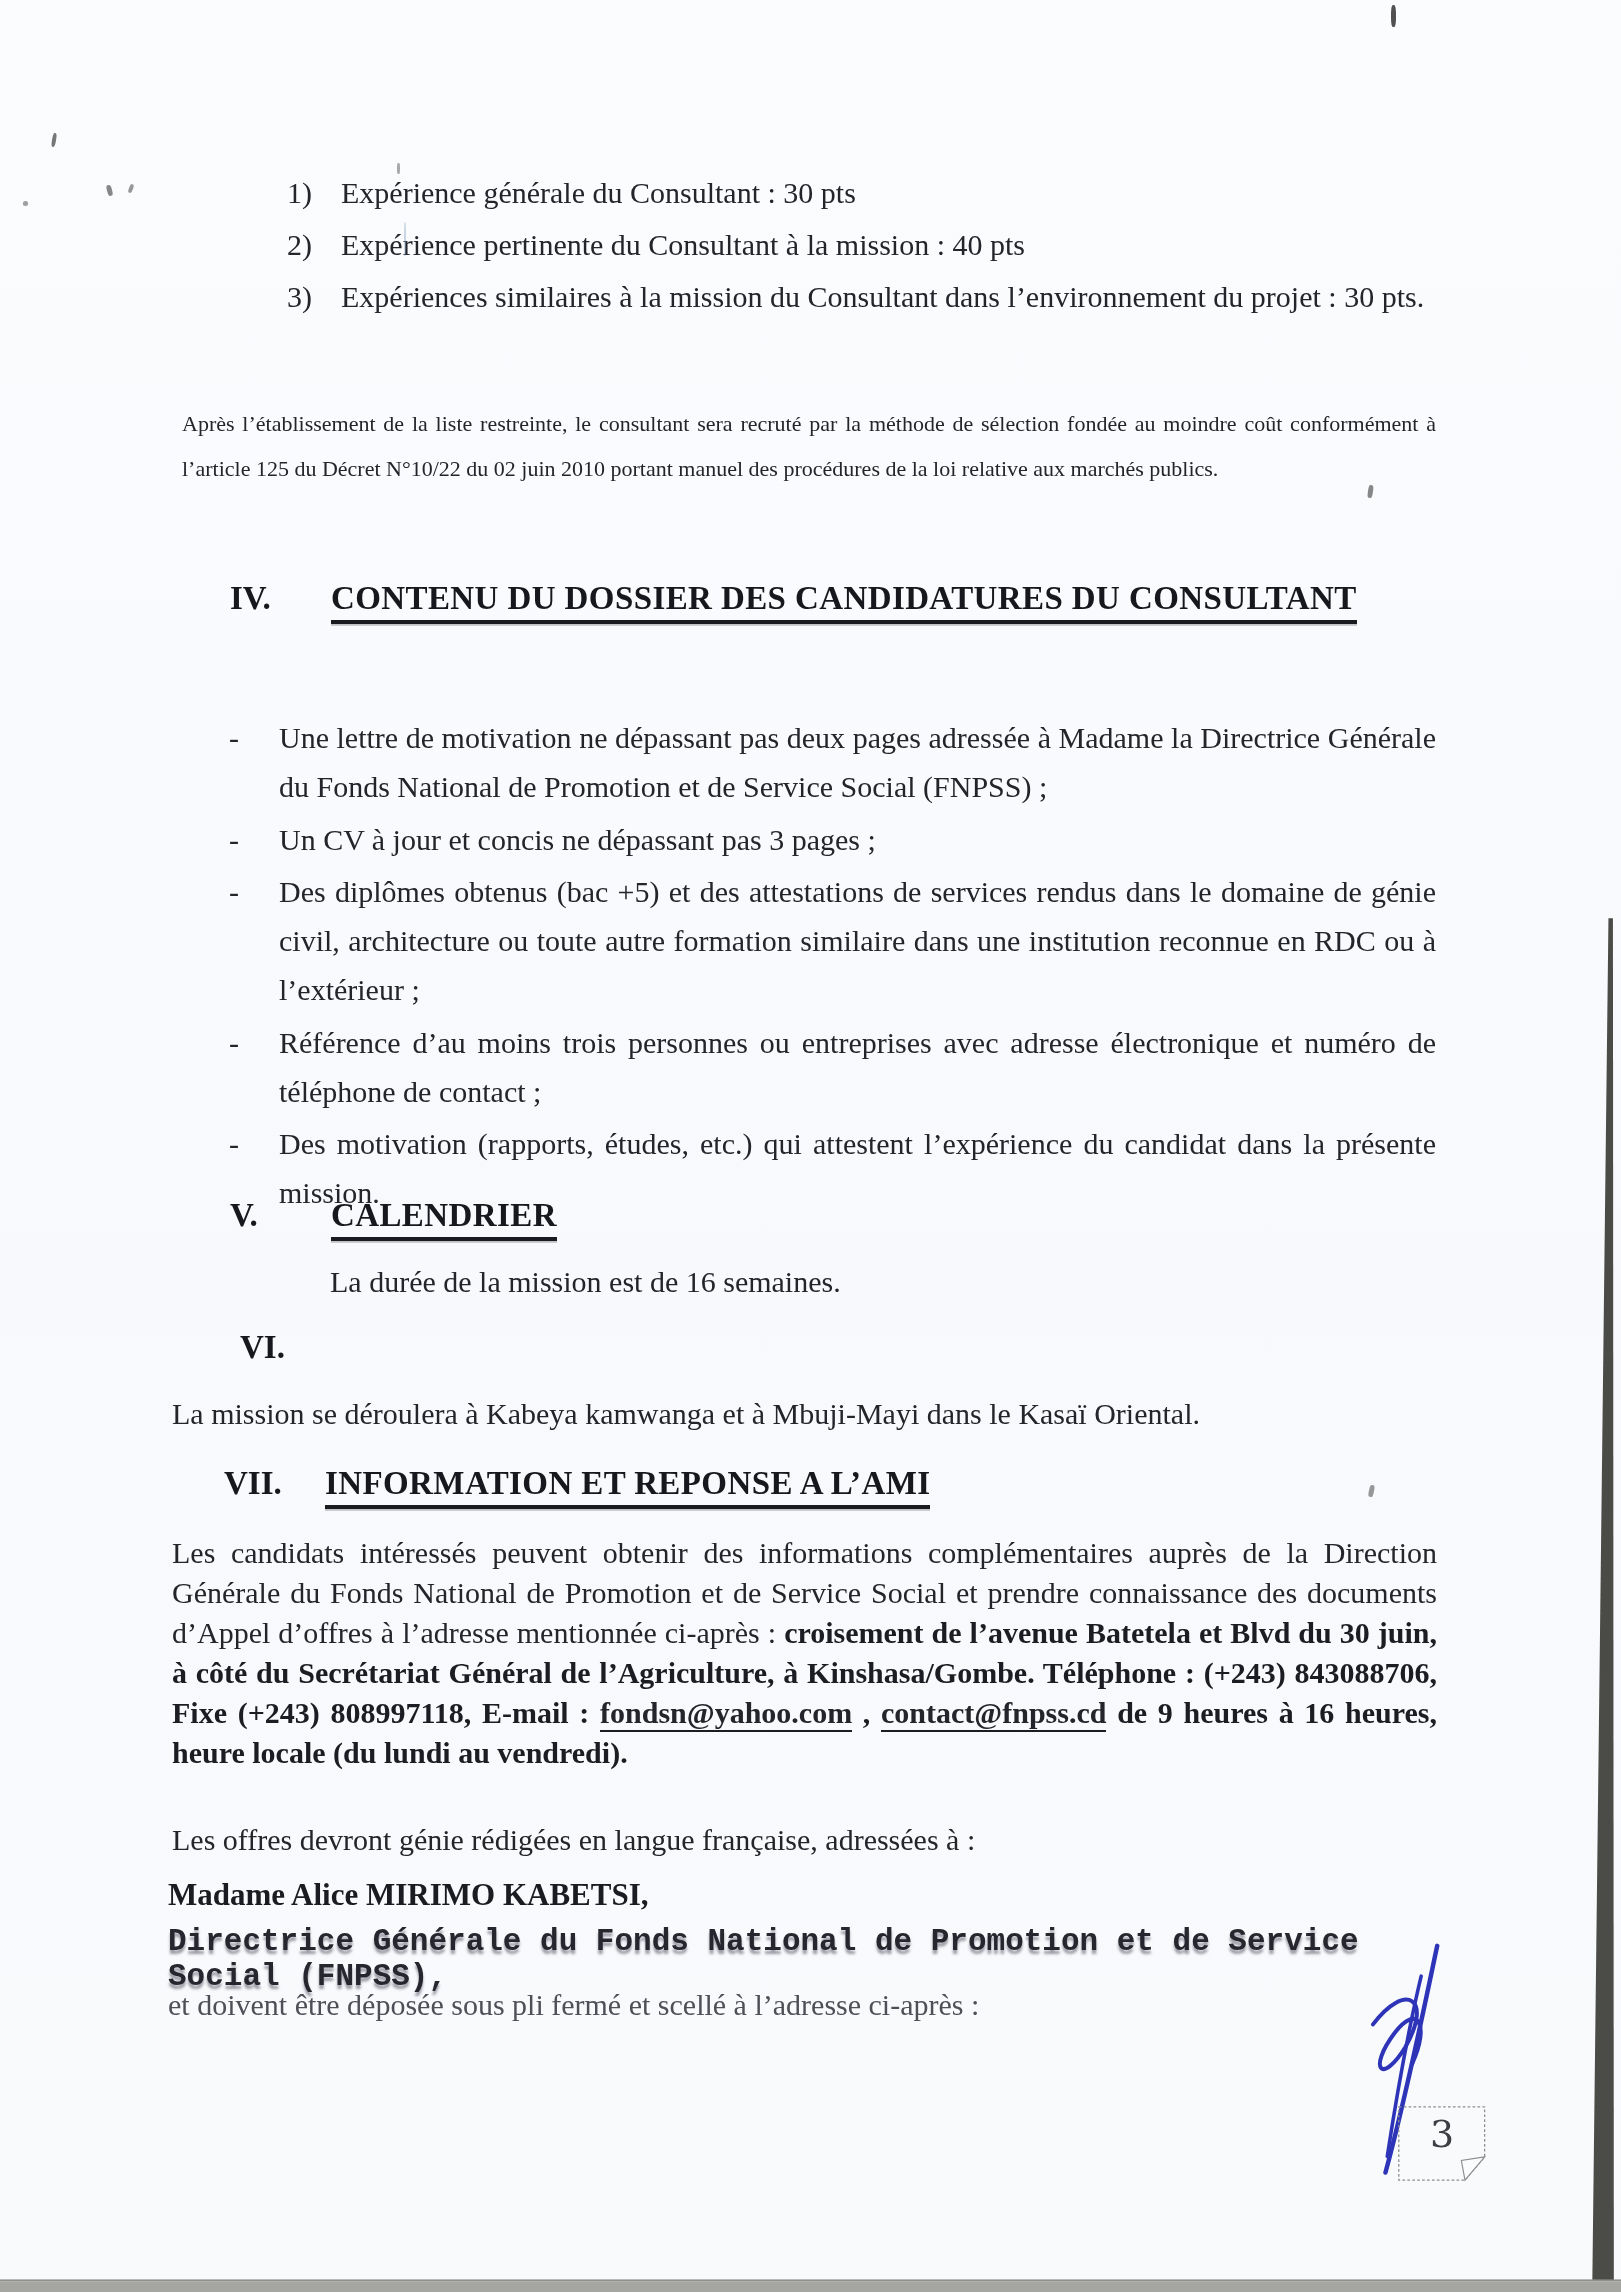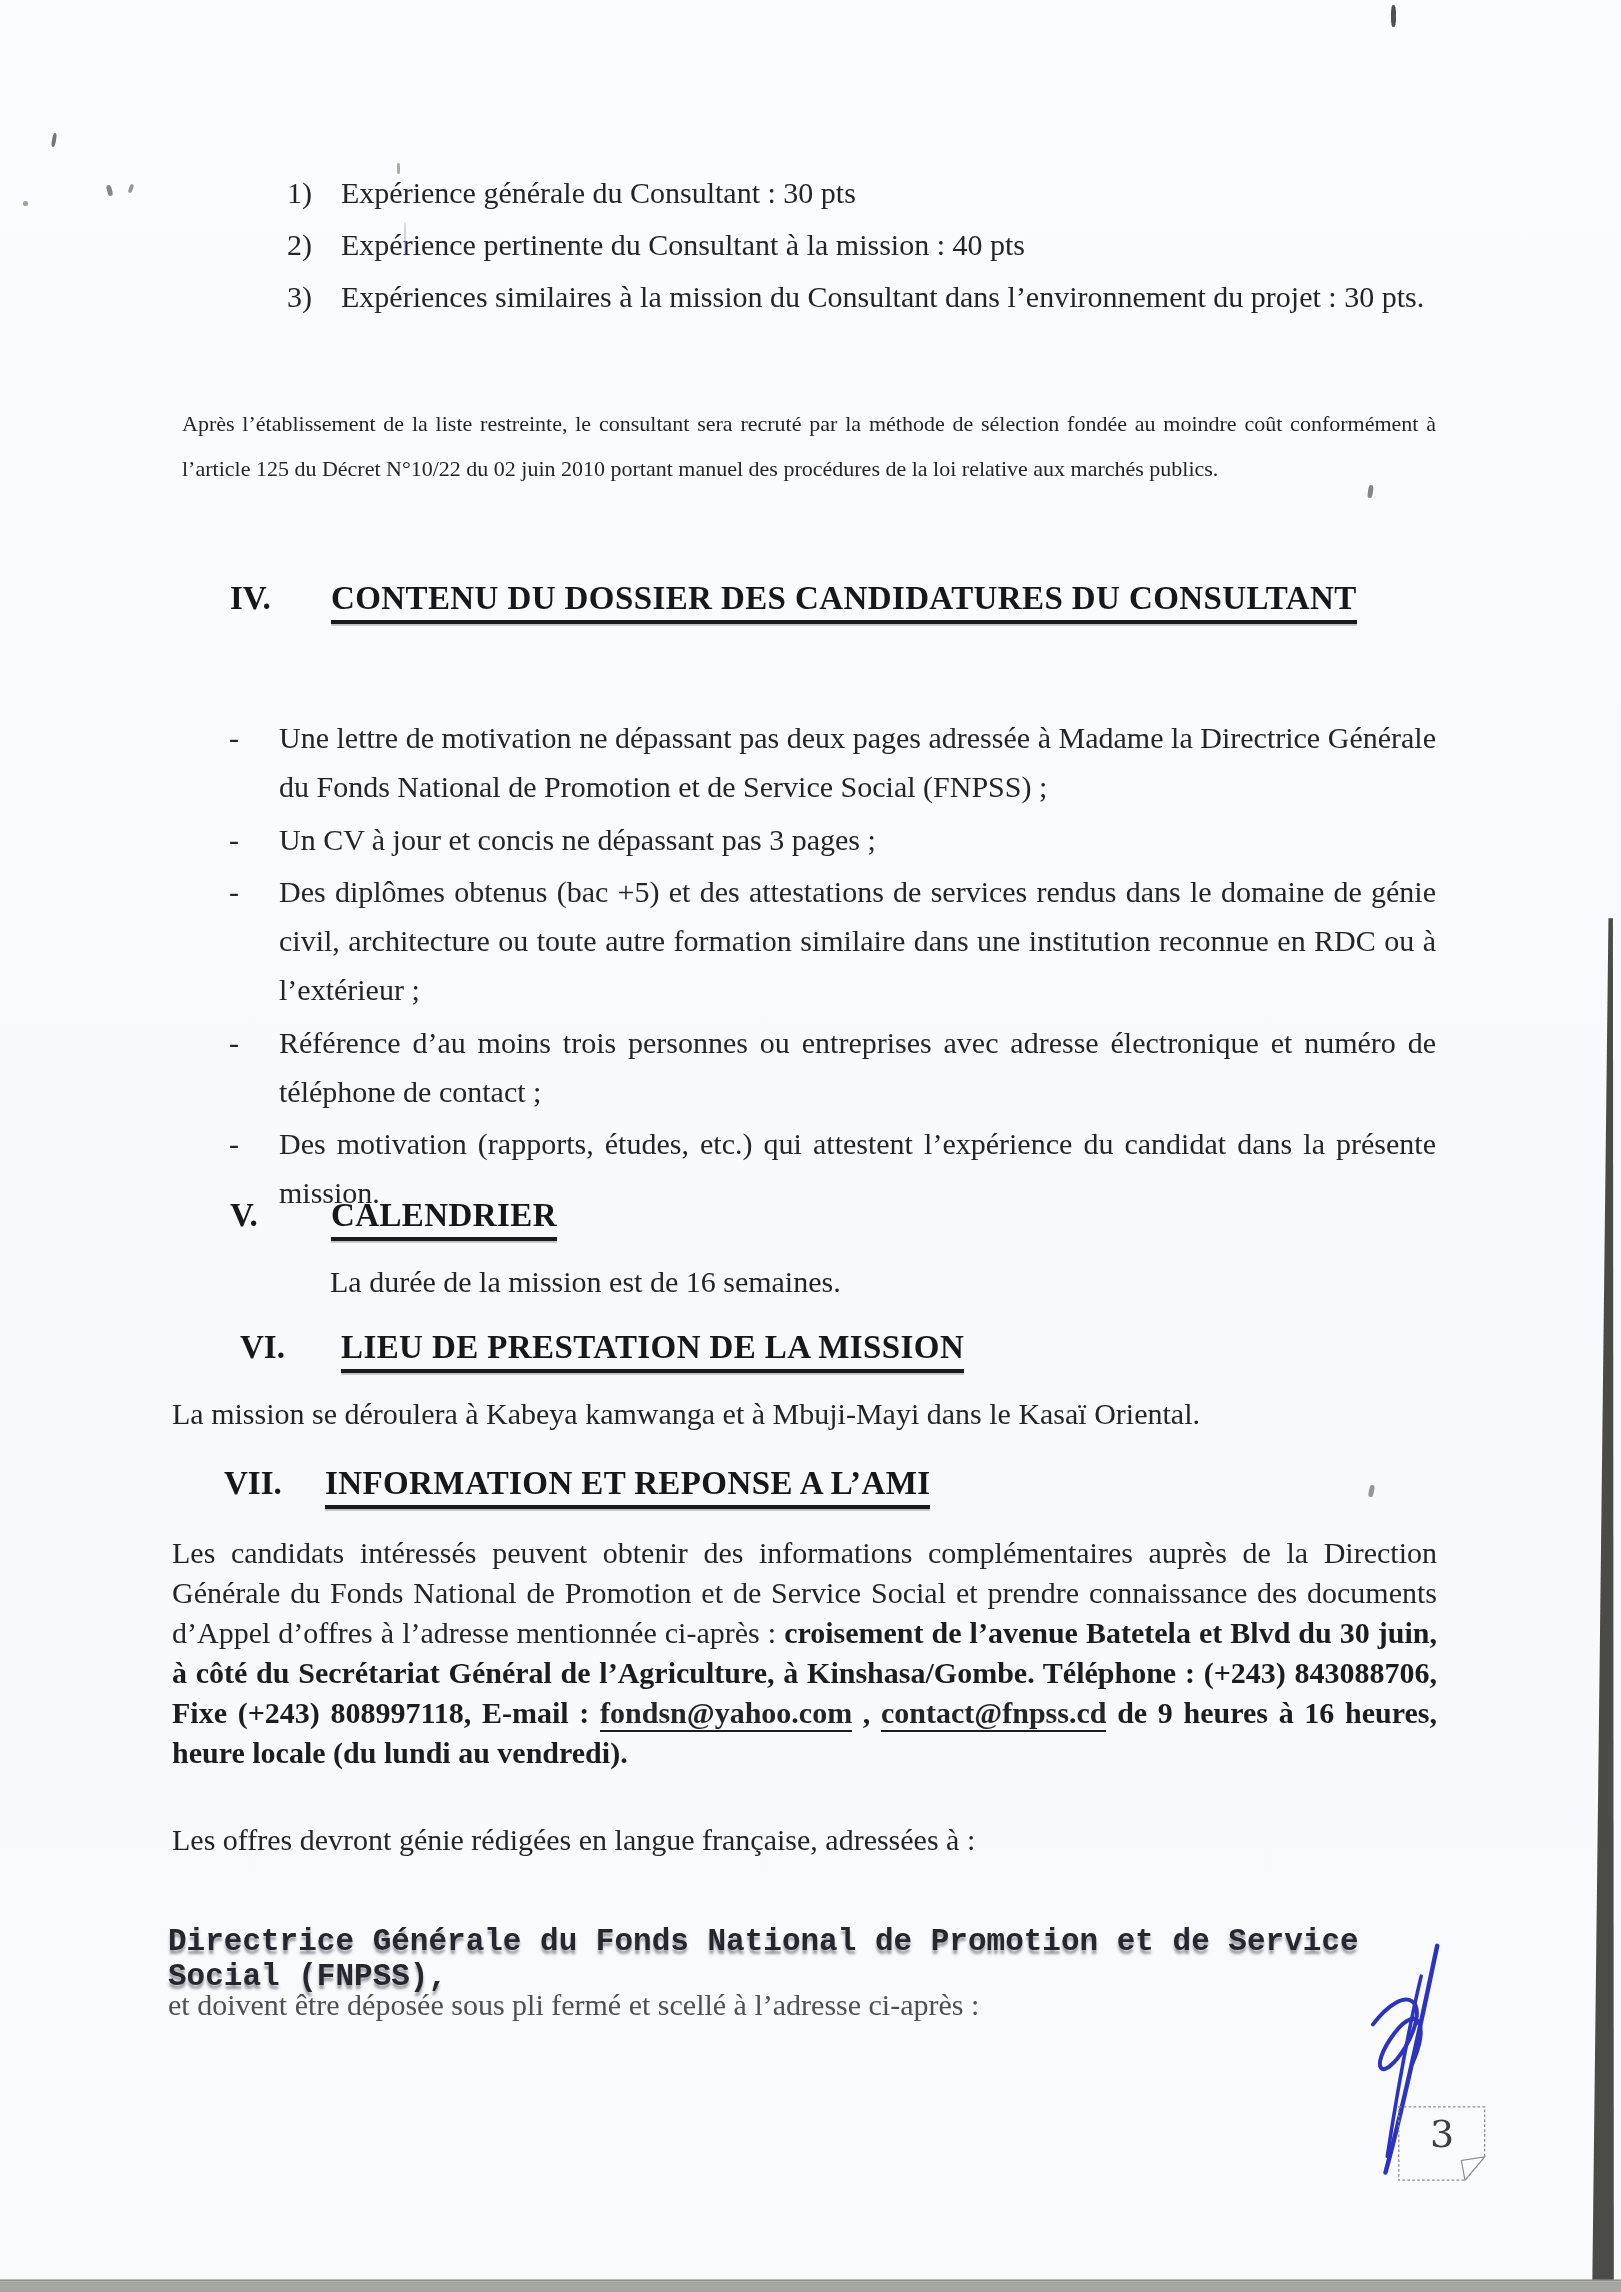--- a/index.html
+++ b/index.html
@@ -120,34 +120,34 @@
   </div>
 
   <div class="abs heading heading-v">
     <span class="h-num">V.</span>
     <span class="h-title">CALENDRIER</span>
   </div>
   <div class="abs calendrier-body">La durée de la mission est de 16 semaines.</div>
 
   <div class="abs heading heading-vi">
     <span class="h-num">VI.</span>
-    <span class="h-title">LIEU DE PRESTATION DE LA MISSION</span>
   </div>
   <div class="abs heading heading-vii">
     <span class="h-num">VII.</span>
     <span class="h-title">INFORMATION ET REPONSE A L’AMI</span>
   </div>
 
   <div class="abs lieu-body">La mission se déroulera à Kabeya kamwanga et à Mbuji-Mayi dans le Kasaï Oriental.</div>
 
   <div class="abs para info-para">
     <span>Les candidats intéressés peuvent obtenir des informations complémentaires auprès de la Direction Générale du Fonds National de Promotion et de Service Social et prendre connaissance des documents d’Appel d’offres à l’adresse mentionnée ci-après : </span><span class="b">croisement de l’avenue Batetela et Blvd du 30 juin, à côté du Secrétariat Général de l’Agriculture, à Kinshasa/Gombe. Téléphone : (+243) 843088706, Fixe (+243) 808997118, E-mail : </span><span class="email">fondsn@yahoo.com</span><span class="b"> , </span><span class="email">contact@fnpss.cd</span><span class="b"> de 9 heures à 16 heures, heure locale (du lundi au vendredi).</span>
   </div>
 
   <div class="abs offers-line">Les offres devront génie rédigées en langue française, adressées à :</div>
+  <div class="abs addressee-name">Madame Alice MIRIMO KABETSI,</div>
   <div class="abs addressee-title">Directrice Générale du Fonds National de Promotion et de Service Social (FNPSS),</div>
   <div class="abs deposit-line">et doivent être déposée sous pli fermé et scellé à l’adresse ci-après :</div>
 
   <svg class="sig" width="116" height="237" viewBox="0 0 130 265">
     <path d="M100 4 C 88 60, 66 170, 42 258" fill="none" stroke="#2e34b8" stroke-width="5" stroke-linecap="round"></path>
     <path d="M82 38 C 66 105, 54 175, 44 240" fill="none" stroke="#2e34b8" stroke-width="4" stroke-linecap="round"></path>
     <path d="M28 92 C 64 44, 96 62, 64 118 C 38 160, 22 142, 52 102 C 78 68, 92 92, 72 136" fill="none" stroke="#2e34b8" stroke-width="4.5" stroke-linecap="round"></path>
   </svg>
 
   <div class="pagebox">

